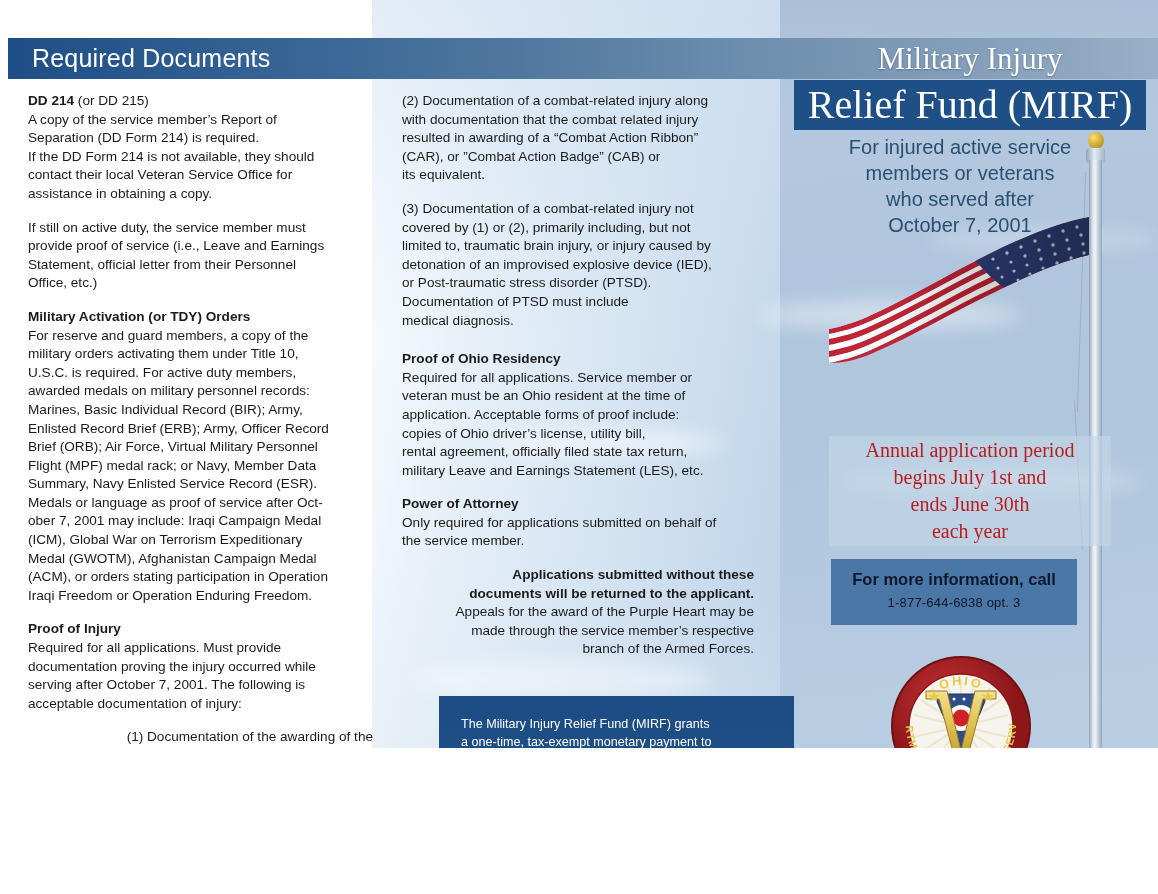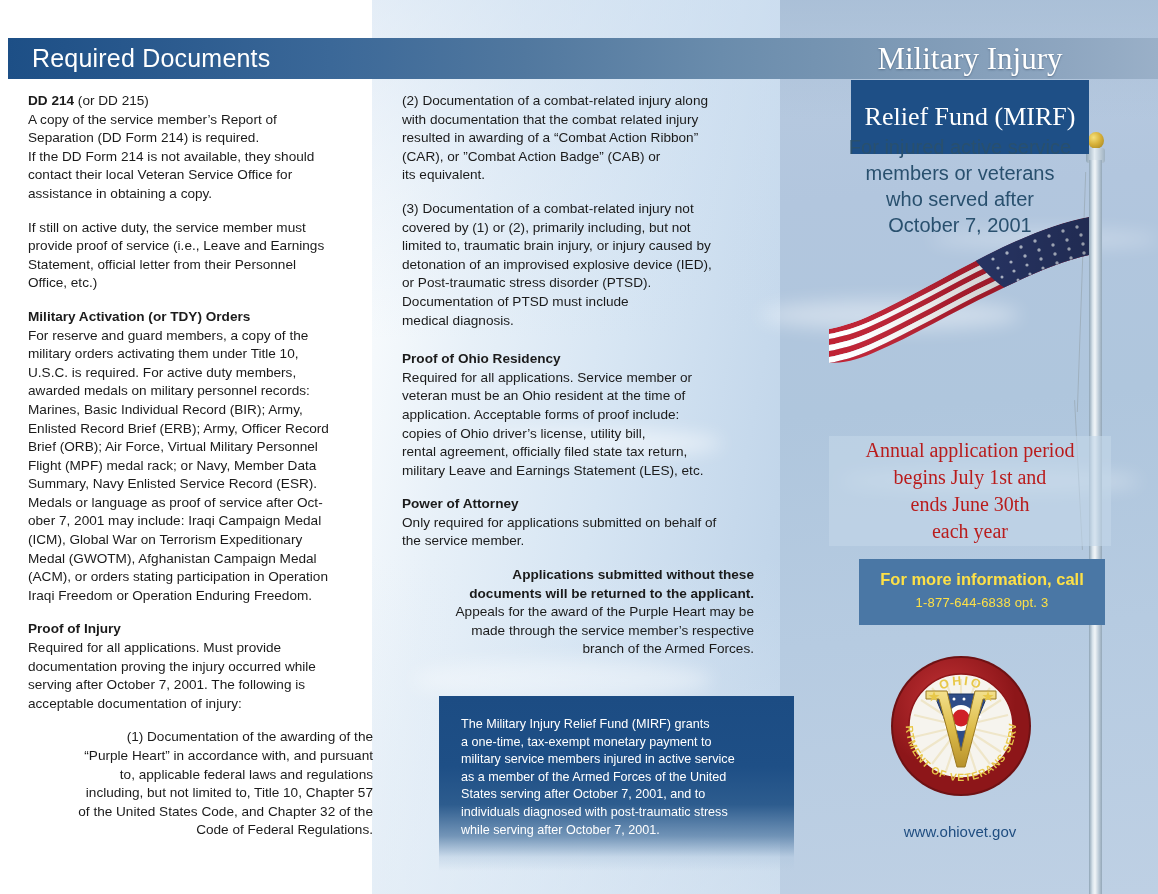--- a/index.html
+++ b/index.html
@@ -4,21 +4,21 @@
 <style>
   * { box-sizing: border-box; margin: 0; padding: 0; }
   html, body {
     width: 1158px; height: 894px;
     font-family: "Liberation Sans", sans-serif;
     background: #ffffff;
     overflow: hidden;
   }
   #page {
     position: relative;
-    width: 1158px; height: 894px;
+    width: 1158px; height: 748px;
     background: #ffffff;
     overflow: hidden;
   }
 
   
   .sky-right {
     position: absolute;
     left: 780px; top: 0; width: 378px; height: 894px;
     background:
       linear-gradient(175deg, #b9cbe0 0%, #b2c6de 22%, #afc6dd 45%, #b6cbe1 70%, #bed0e4 100%);
@@ -110,23 +110,23 @@
   .brand-l1 {
     font-family: "Liberation Serif", serif;
     font-size: 31px; color: #ffffff; line-height: 38px;
     text-shadow: 0 1px 2px rgba(40,60,85,.45);
   }
   .brand-l2-band {
     display: inline-block;
     background: #1e4f86;
     color: #ffffff;
     font-family: "Liberation Serif", serif;
-    font-size: 26px;
+    font-size: 40px;
     line-height: 42px;
-    padding: 16px 14px;
+    padding: 4px 14px;
     margin-top: 2px;
     white-space: nowrap;
   }
   .brand-sub {
     position: absolute; left: 790px; top: 134px; width: 340px;
     text-align: center;
     color: #29506e;
     font-size: 20px;
     line-height: 26px;
     white-space: pre-line;
@@ -165,25 +165,24 @@
     font-size: 20px;
     line-height: 27px;
     color: #b91c1c;
     white-space: pre-line;
   }
 
   
   .phone-box {
     position: absolute; left: 831px; top: 559px; width: 246px; height: 66px;
     background: #4a77a5;
-    color: #fde047;
+    color: #0f172a;
     display: flex; flex-direction: column;
     align-items: center; justify-content: center;
     text-align: center;
-    margin-left: 28px;
   }
   .phone-l1 { font-size: 16.5px; font-weight: bold; line-height: 21px; }
   .phone-l2 { font-size: 13px; font-weight: normal; line-height: 25px; letter-spacing:.2px;}
 
   
   .seal { position: absolute; left: 890px; top: 655px; width: 142px; height: 142px; }
   .seal-url {
     position: absolute; left: 820px; top: 823px; width: 280px;
     text-align: center; color: #1f4d80; font-size: 15px;
   }

